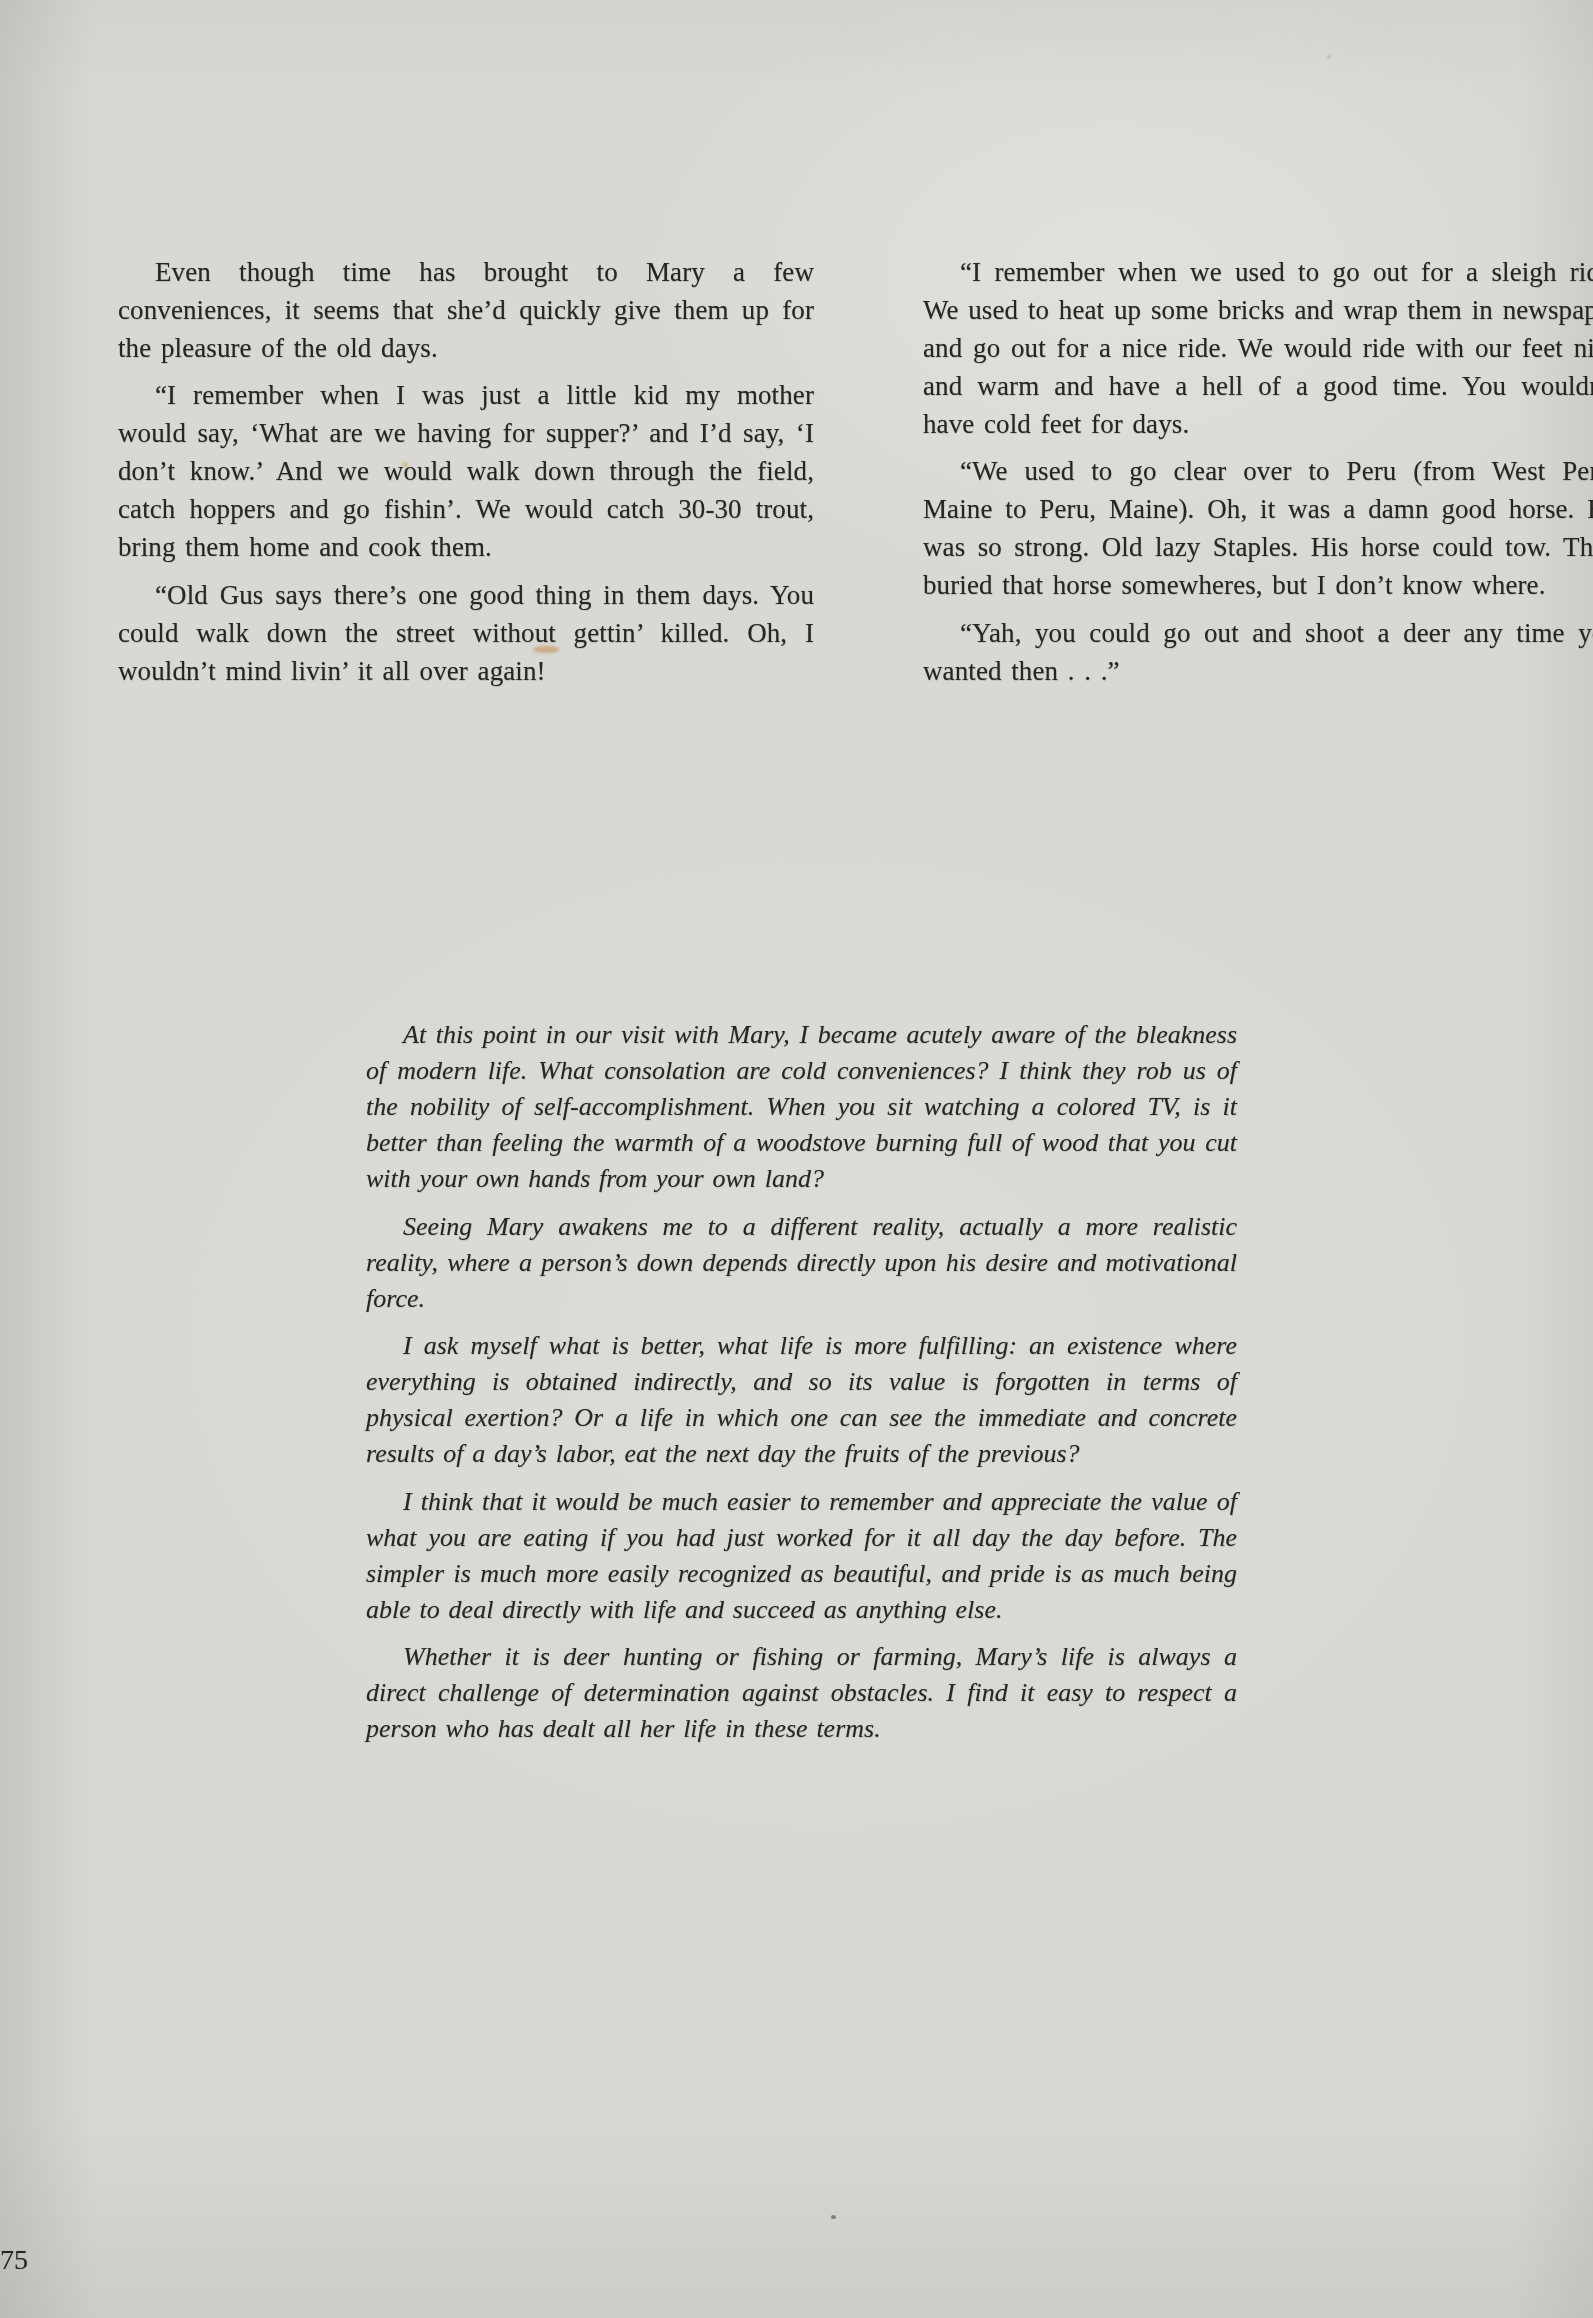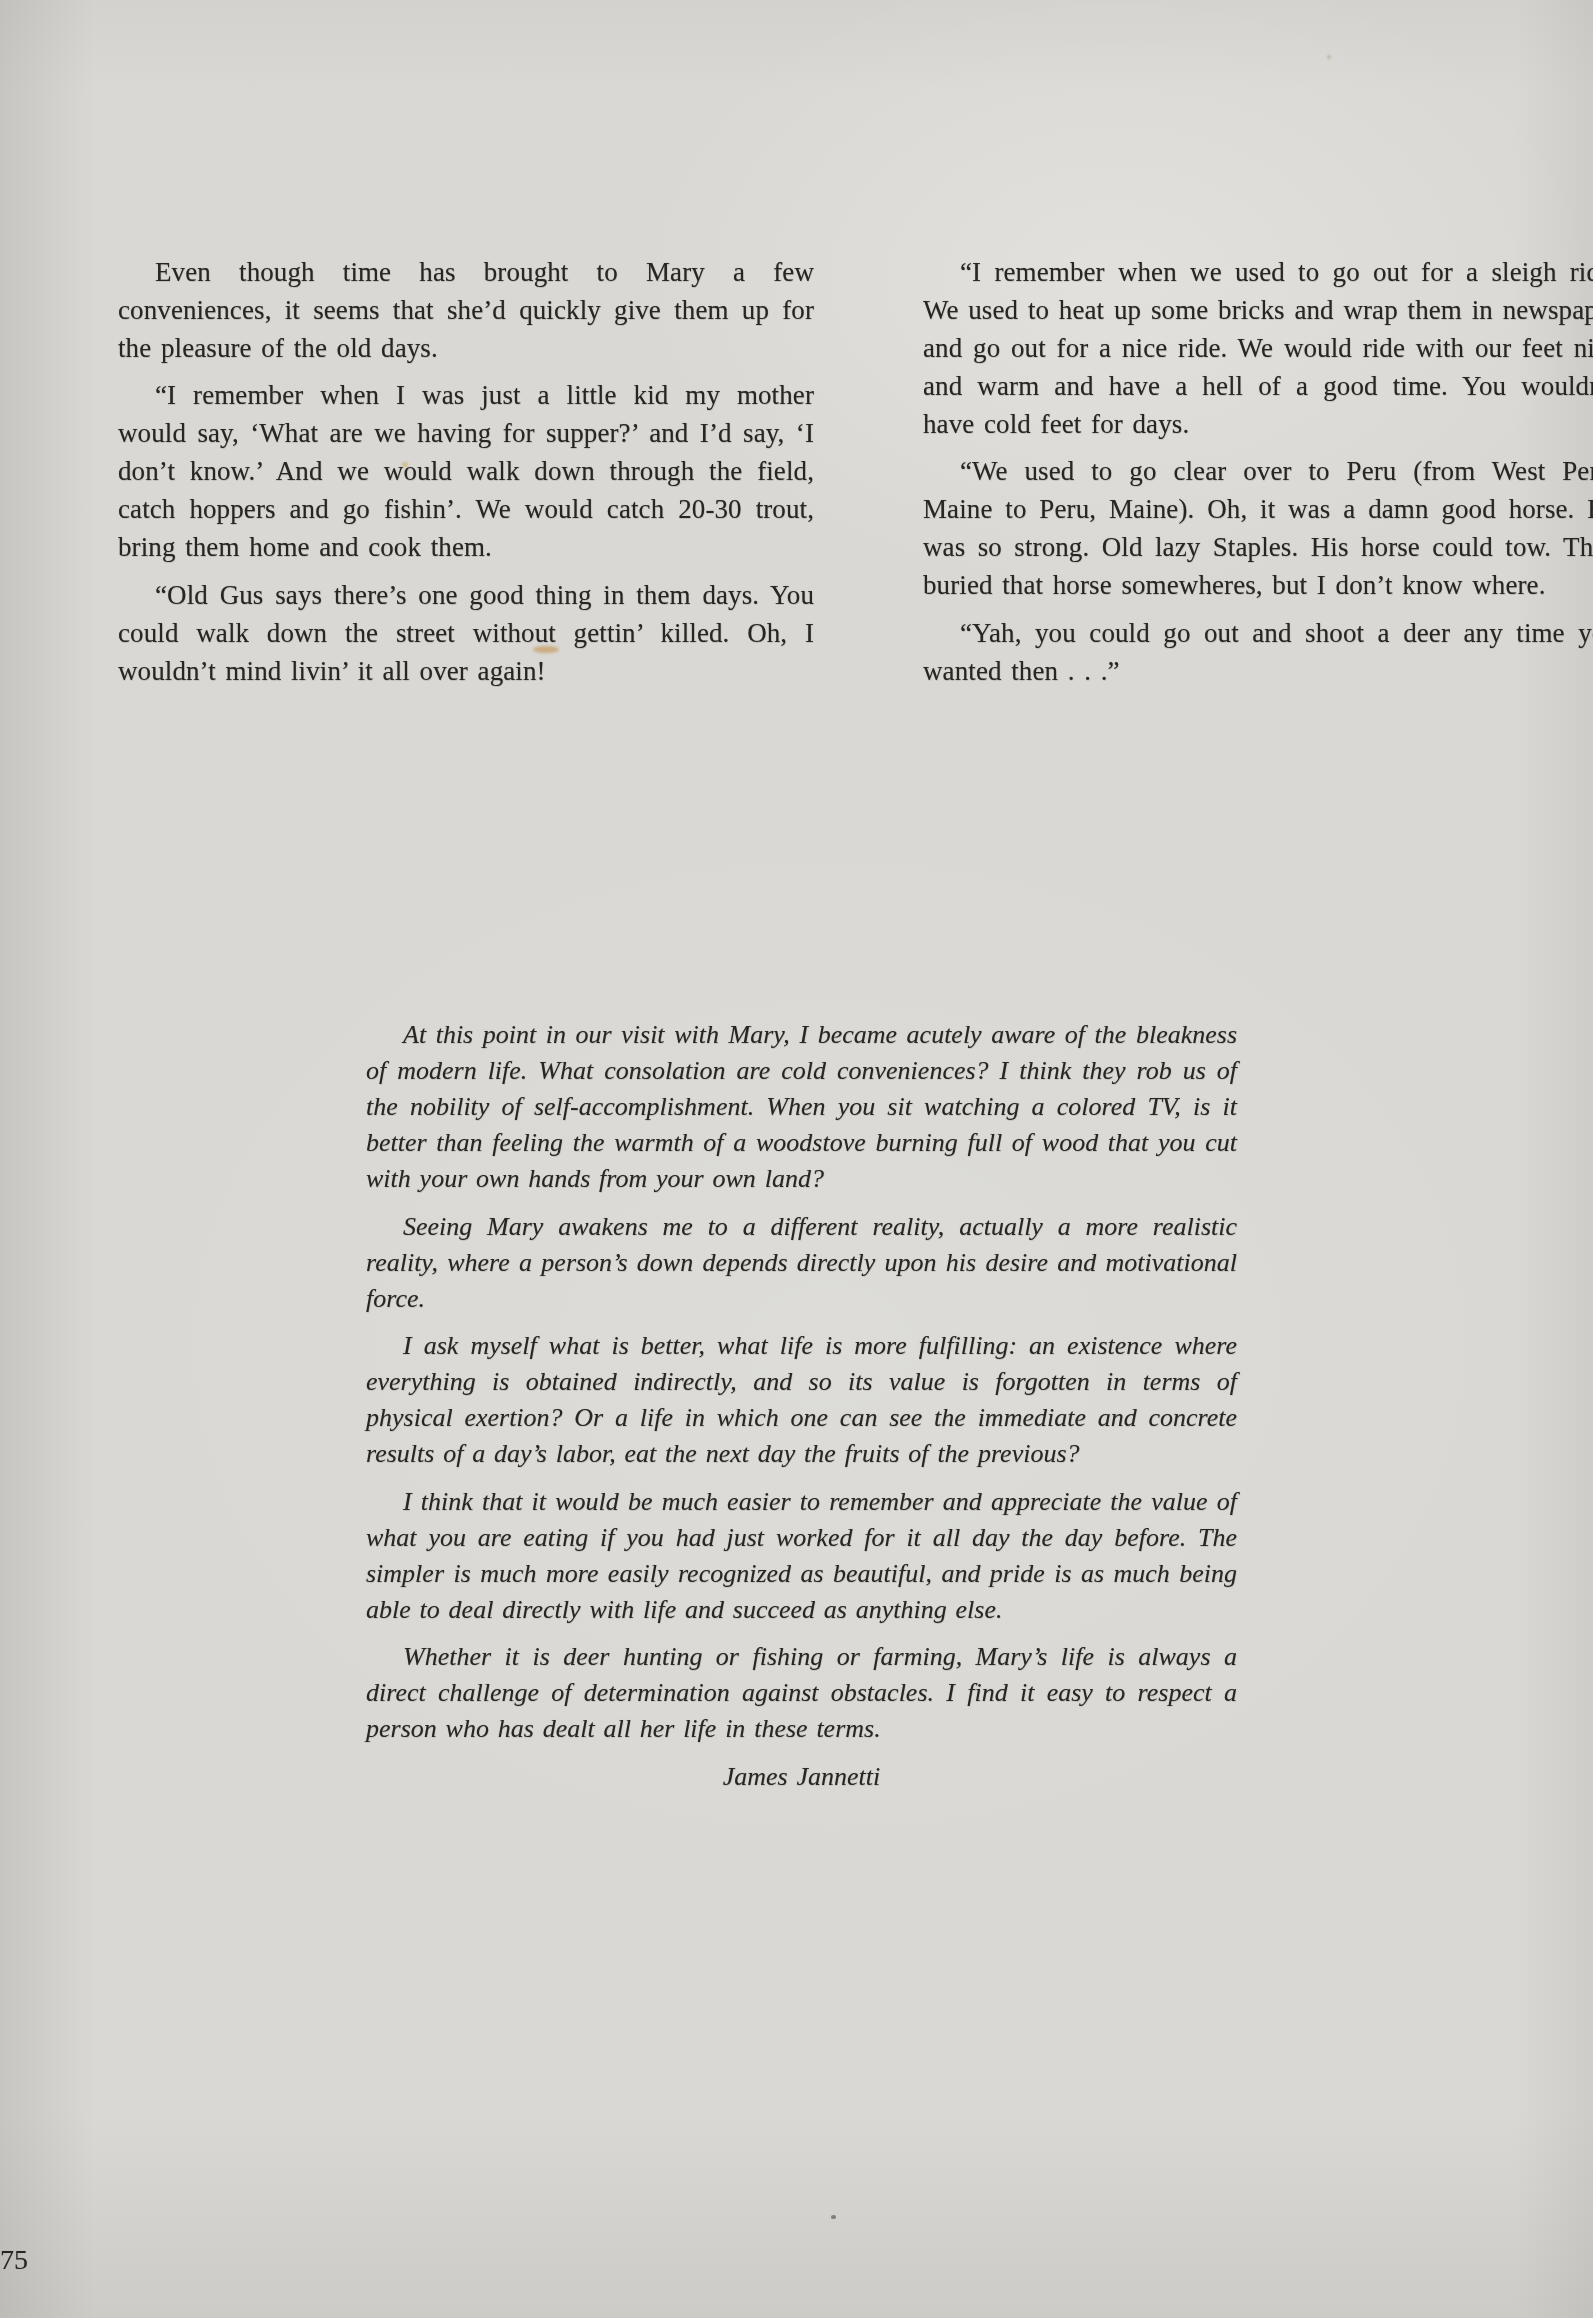--- a/index.html
+++ b/index.html
@@ -119,37 +119,36 @@
   }
 </style>
 </head>
 <body>
 
 <div class="page">
 
   <div class="columns">
     <div class="col">
       <p class="body-p">Even though time has brought to Mary a few conveniences, it seems that she’d quickly give them up for the pleasure of the old days.</p>
-      <p class="body-p">“I remember when I was just a little kid my mother would say, ‘What are we having for supper?’ and I’d say, ‘I don’t know.’ And we would walk down through the field, catch hoppers and go fishin’. We would catch 20-30 trout, bring them home and cook them.</p>
+      <p class="body-p">“I remember when I was just a little kid my mother would say, ‘What are we having for supper?’ and I’d say, ‘I don’t know.’ And we would walk down through the field, catch hoppers and go fishin’. We would catch 30-30 trout, bring them home and cook them.</p>
       <p class="body-p">“Old Gus says there’s one good thing in them days. You could walk down the street without gettin’ killed. Oh, I wouldn’t mind livin’ it all over again!</p>
     </div>
     <div class="col">
       <p class="body-p">“I remember when we used to go out for a sleigh ride. We used to heat up some bricks and wrap them in newspaper and go out for a nice ride. We would ride with our feet nice and warm and have a hell of a good time. You wouldn’t have cold feet for days.</p>
       <p class="body-p">“We used to go clear over to Peru (from West Peru, Maine to Peru, Maine). Oh, it was a damn good horse. He was so strong. Old lazy Staples. His horse could tow. They buried that horse somewheres, but I don’t know where.</p>
       <p class="body-p">“Yah, you could go out and shoot a deer any time you wanted then . . .”</p>
     </div>
   </div>
 
   <div class="reflection">
     <p>At this point in our visit with Mary, I became acutely aware of the bleakness of modern life. What consolation are cold conveniences? I think they rob us of the nobility of self-accomplishment. When you sit watching a colored TV, is it better than feeling the warmth of a woodstove burning full of wood that you cut with your own hands from your own land?</p>
     <p>Seeing Mary awakens me to a different reality, actually a more realistic reality, where a person’s down depends directly upon his desire and motivational force.</p>
     <p>I ask myself what is better, what life is more fulfilling: an existence where everything is obtained indirectly, and so its value is forgotten in terms of physical exertion? Or a life in which one can see the immediate and concrete results of a day’s labor, eat the next day the fruits of the previous?</p>
     <p>I think that it would be much easier to remember and appreciate the value of what you are eating if you had just worked for it all day the day before. The simpler is much more easily recognized as beautiful, and pride is as much being able to deal directly with life and succeed as anything else.</p>
     <p>Whether it is deer hunting or fishing or farming, Mary’s life is always a direct challenge of determination against obstacles. I find it easy to respect a person who has dealt all her life in these terms.</p>
-    <p class="signature">James Jannetti</p>
   </div>
 
   <div class="page-number">75</div>
 
   <div class="speck speck-stain"></div>
   <div class="speck speck-dot-1"></div>
   <div class="speck speck-dot-2"></div>
   <div class="speck speck-dot-3"></div>
 
 </div>

